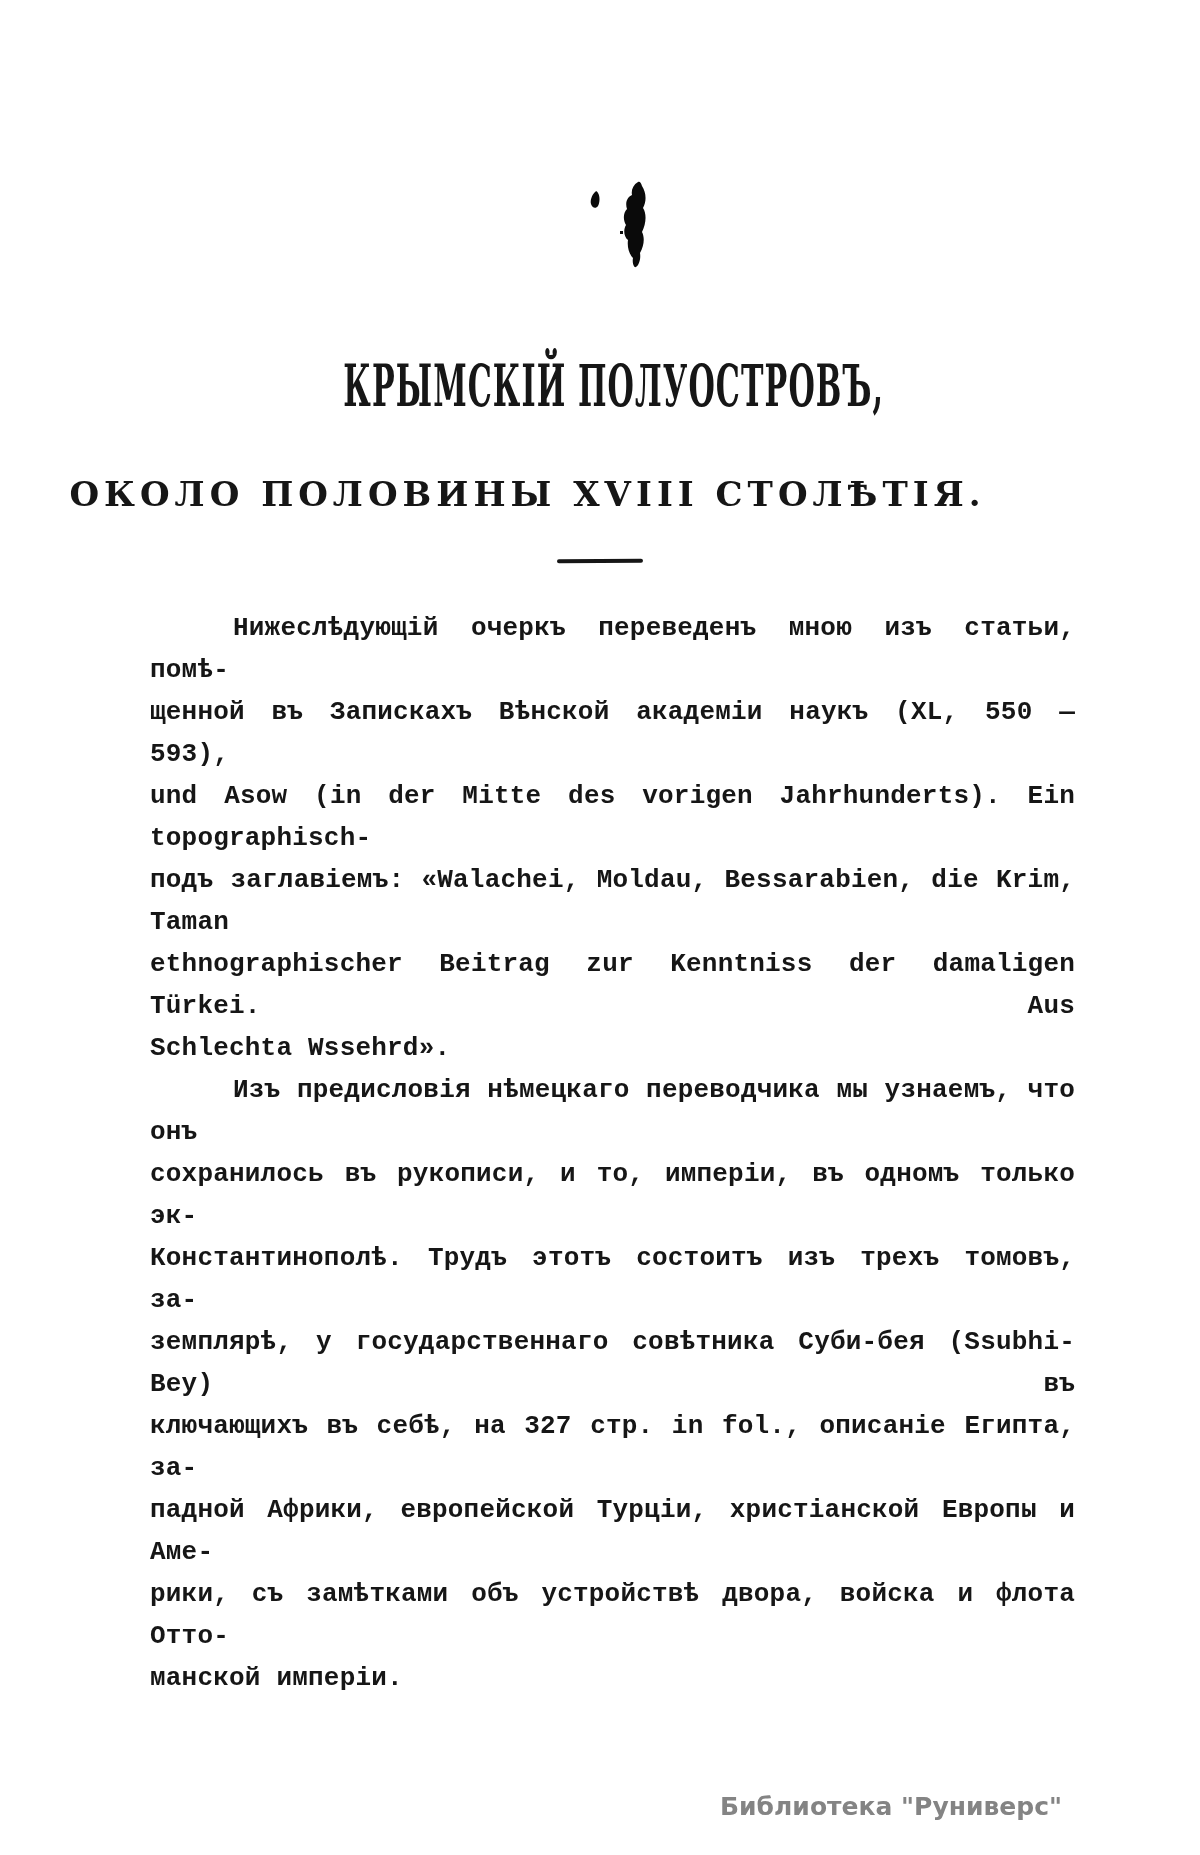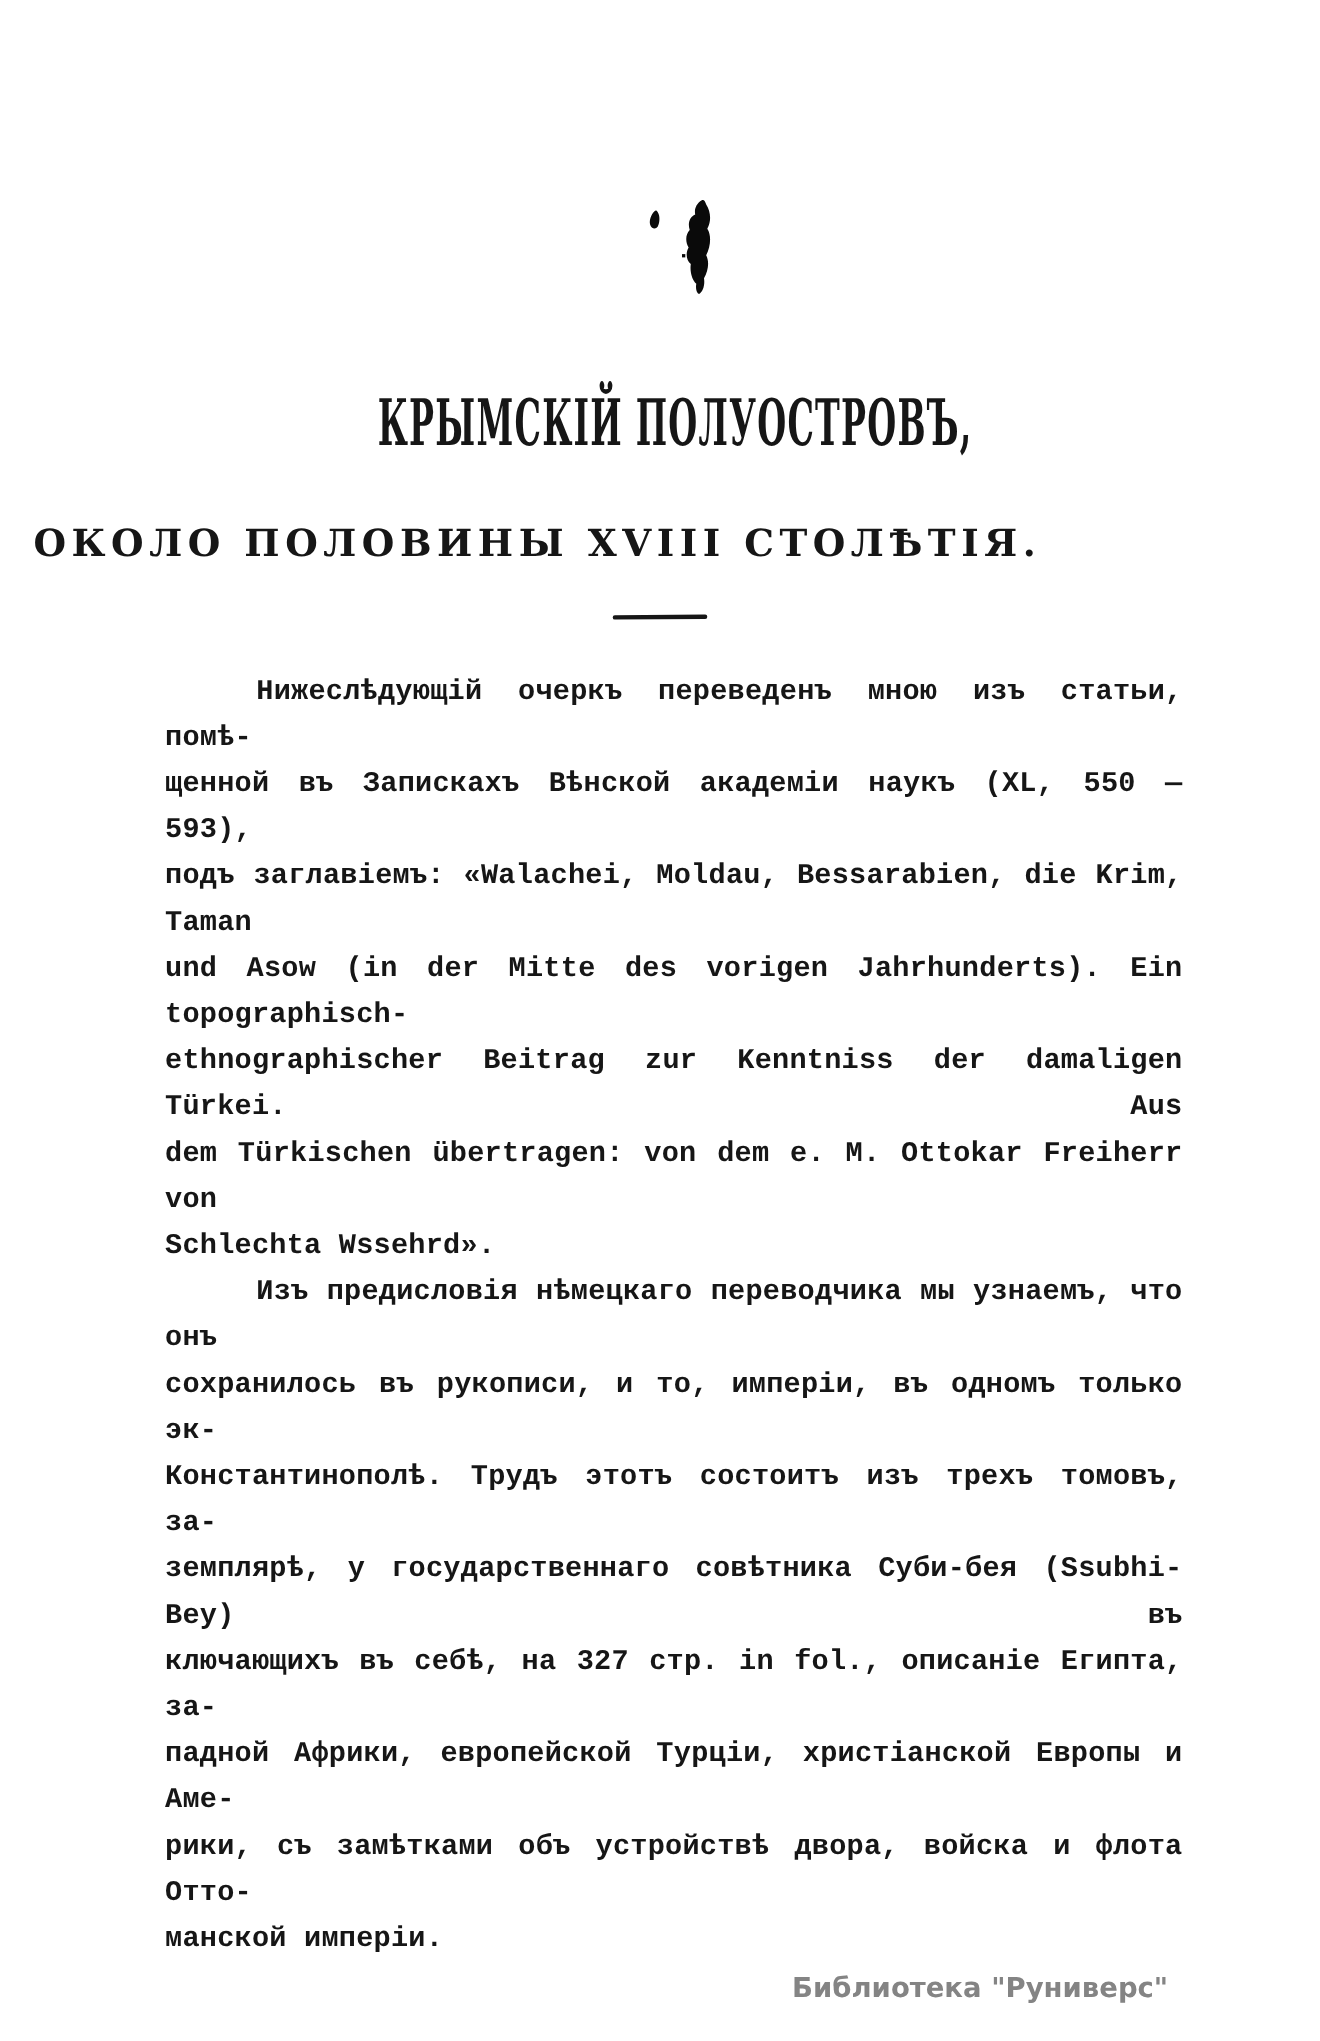--- a/index.html
+++ b/index.html
@@ -41,20 +41,21 @@
     position: absolute;
     top: 474px;
     left: 0;
     width: 977px;
     text-align: center;
     font-size: 34px;
     font-weight: bold;
     letter-spacing: 5px;
     white-space: nowrap;
     color: var(--ink, #161616);
+    padding-left: 39px;
   }
   .divider {
     position: absolute;
     top: 559px;
     left: 50%;
     transform: translateX(-50%) rotate(-0.4deg);
     width: 86px;
     height: 4px;
     background: var(--ink, #161616);
     border-radius: 2px;
@@ -114,24 +115,23 @@
     <span class="title-inner">КРЫМСКІЙ ПОЛУОСТРОВЪ,</span>
   </h1>
 
   <div class="subtitle">ОКОЛО ПОЛОВИНЫ XVIII СТОЛѢТІЯ.</div>
 
   <div class="divider"></div>
 
   <div class="body-text" id="body-text">
       <div class="line first">Нижеслѣдующій очеркъ переведенъ мною изъ статьи, помѣ-</div>
       <div class="line">щенной въ Запискахъ Вѣнской академіи наукъ (XL, 550 — 593),</div>
+      <div class="line">und Asow (in der Mitte des vorigen Jahrhunderts). Ein topographisch-</div>
       <div class="line">подъ заглавіемъ: «Walachei, Moldau, Bessarabien, die Krim, Taman</div>
-      <div class="line">und Asow (in der Mitte des vorigen Jahrhunderts). Ein topographisch-</div>
       <div class="line">ethnographischer Beitrag zur Kenntniss der damaligen Türkei. Aus</div>
-      <div class="line">dem Türkischen übertragen: von dem e. M. Ottokar Freiherr von</div>
       <div class="line para-end">Schlechta Wssehrd».</div>
       <div class="line first">Изъ предисловія нѣмецкаго переводчика мы узнаемъ, что онъ</div>
       <div class="line">сохранилось въ рукописи, и то, имперіи, въ одномъ только эк-</div>
       <div class="line">Константинополѣ. Трудъ этотъ состоитъ изъ трехъ томовъ, за-</div>
       <div class="line">земплярѣ, у государственнаго совѣтника Суби-бея (Ssubhi-Bey) въ</div>
       <div class="line">ключающихъ въ себѣ, на 327 стр. in fol., описаніе Египта, за-</div>
       <div class="line">падной Африки, европейской Турціи, христіанской Европы и Аме-</div>
       <div class="line">рики, съ замѣтками объ устройствѣ двора, войска и флота Отто-</div>
       <div class="line para-end">манской имперіи.</div>
     </div>

